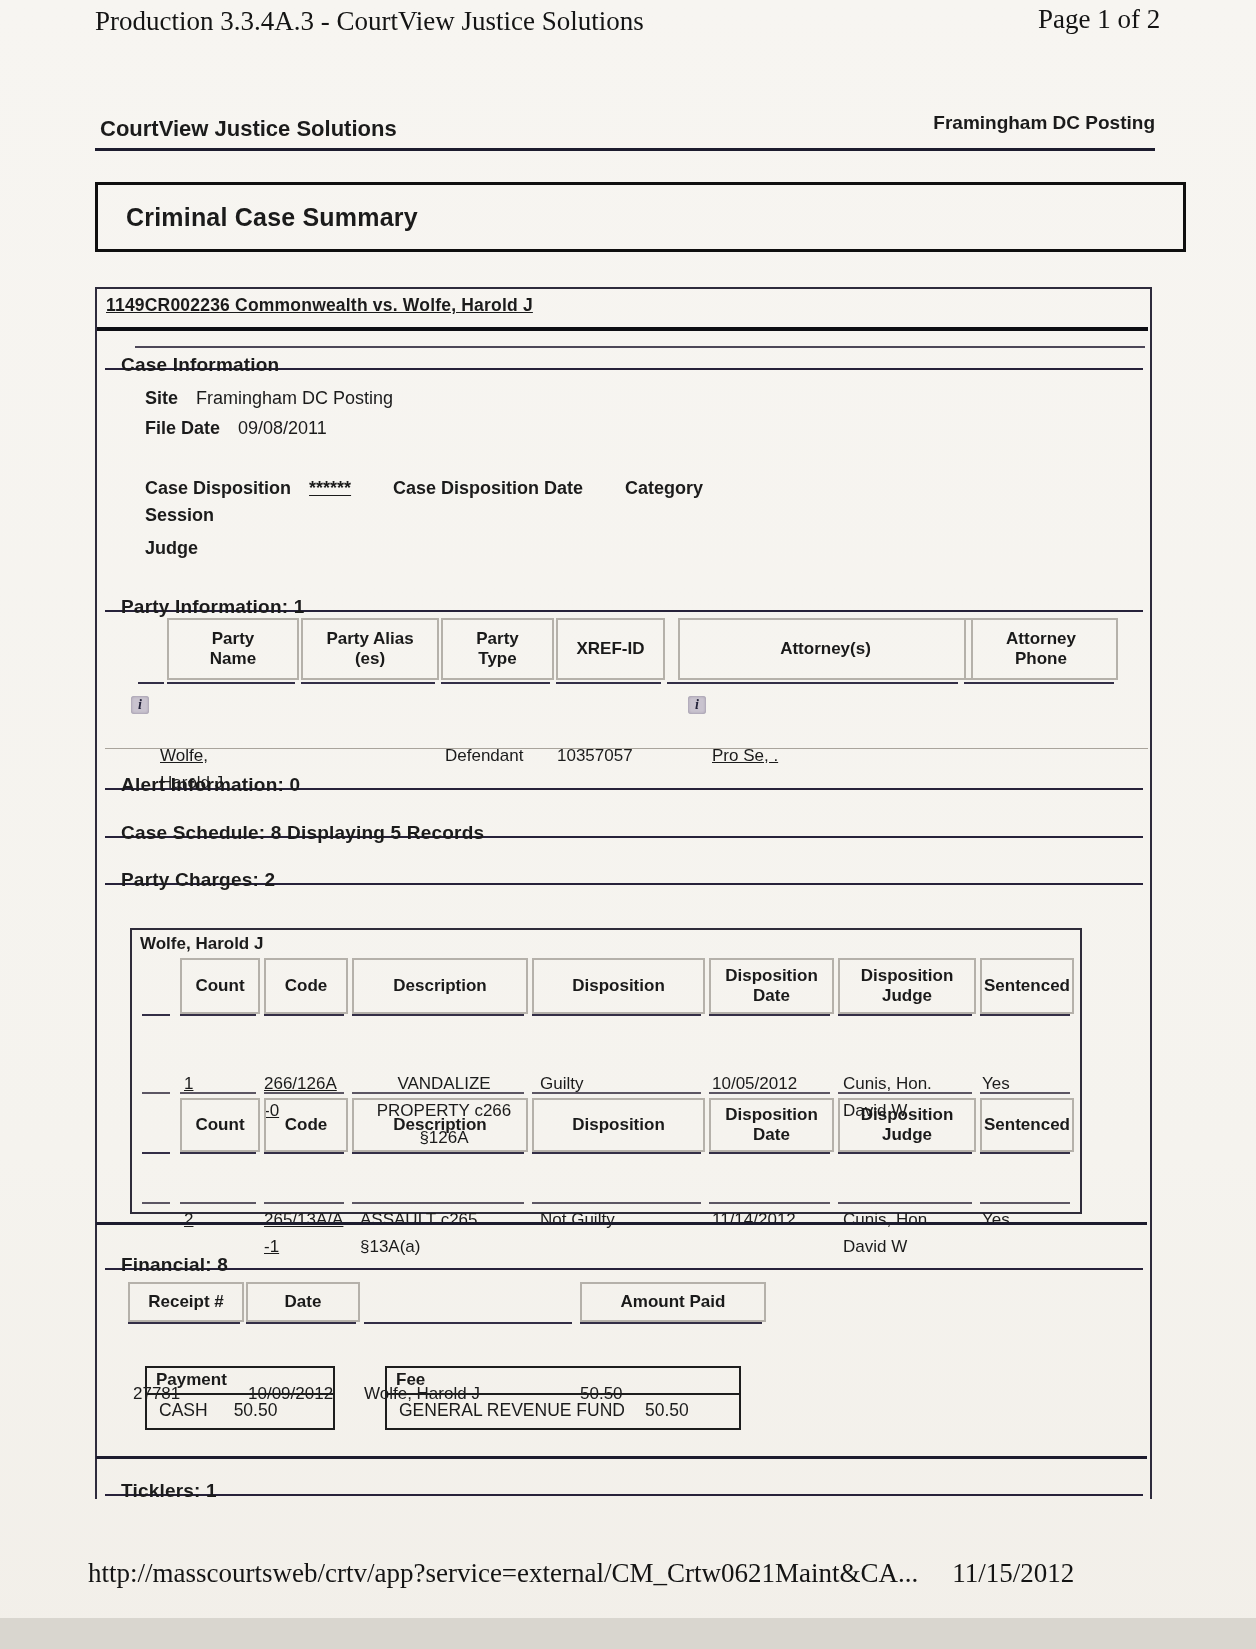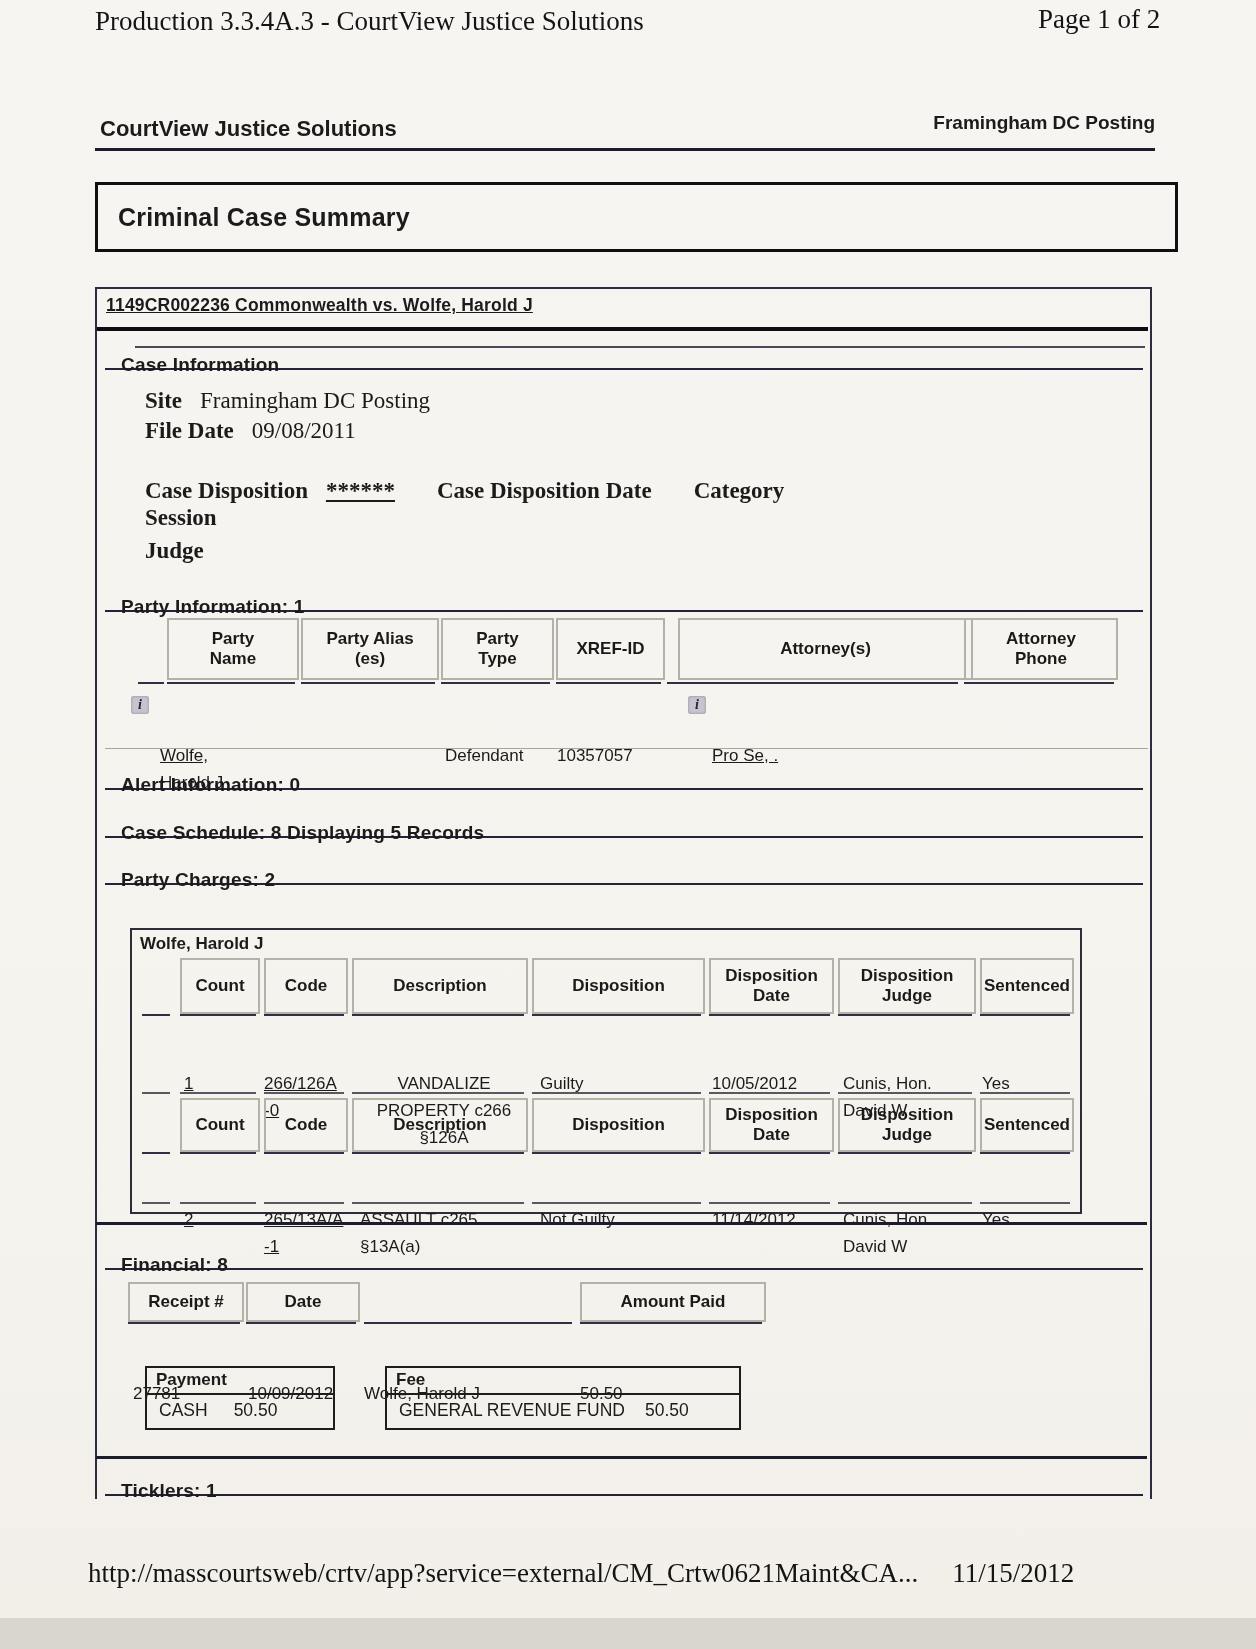--- a/index.html
+++ b/index.html
@@ -15,32 +15,32 @@
   .pre { white-space:pre-line; }
 
   .print-h { font-size:27px; color:#141414; }
   .brand { font-size:22px; font-weight:bold; }
   .site-r { font-size:19px; font-weight:bold; text-align:right; }
 
   .rule { background:#1d1c2e; }
 
   .title-box {
     border:3px solid #0f0f0f; display:flex; align-items:center;
-    font-size:25px; font-weight:bold; padding-left:20px; letter-spacing:0.2px;
+    font-size:25px; font-weight:bold; padding-left:28px; letter-spacing:0.2px;
   }
 
   .outer-box { border:2px solid #2e2b3c; border-bottom:none; }
 
   .banner { font-size:17.5px; font-weight:bold; text-decoration:underline; letter-spacing:0.2px; }
 
   .sect { position:absolute; left:105px; width:1038px; height:26px; }
   .sect-line { position:absolute; left:0; right:0; top:14px; height:2px; background:#27223a; }
   .sect-text { position:relative; margin-left:16px; font-size:19px; font-weight:bold; letter-spacing:0.2px; }
 
-  .ci-row { position:absolute; left:145px; font-size:23px; white-space:nowrap;font-family:Liberation Serif, serif; }
+  .ci-row { position:absolute; left:145px; font-size:18px; white-space:nowrap; }
   .gap18 { margin-left:18px; }
   .gap40 { margin-left:42px; }
 
   .hcell {
     position:absolute; border:2px solid #b5b1aa; display:flex; align-items:center;
     justify-content:center; text-align:center; font-weight:bold; font-size:17px;
     line-height:1.2; color:#1a1a1a; white-space:pre-line;
   }
   .ub { position:absolute; height:2px; background:#332e46; }
   .ub-lite { position:absolute; height:2px; background:#5c5663; }

